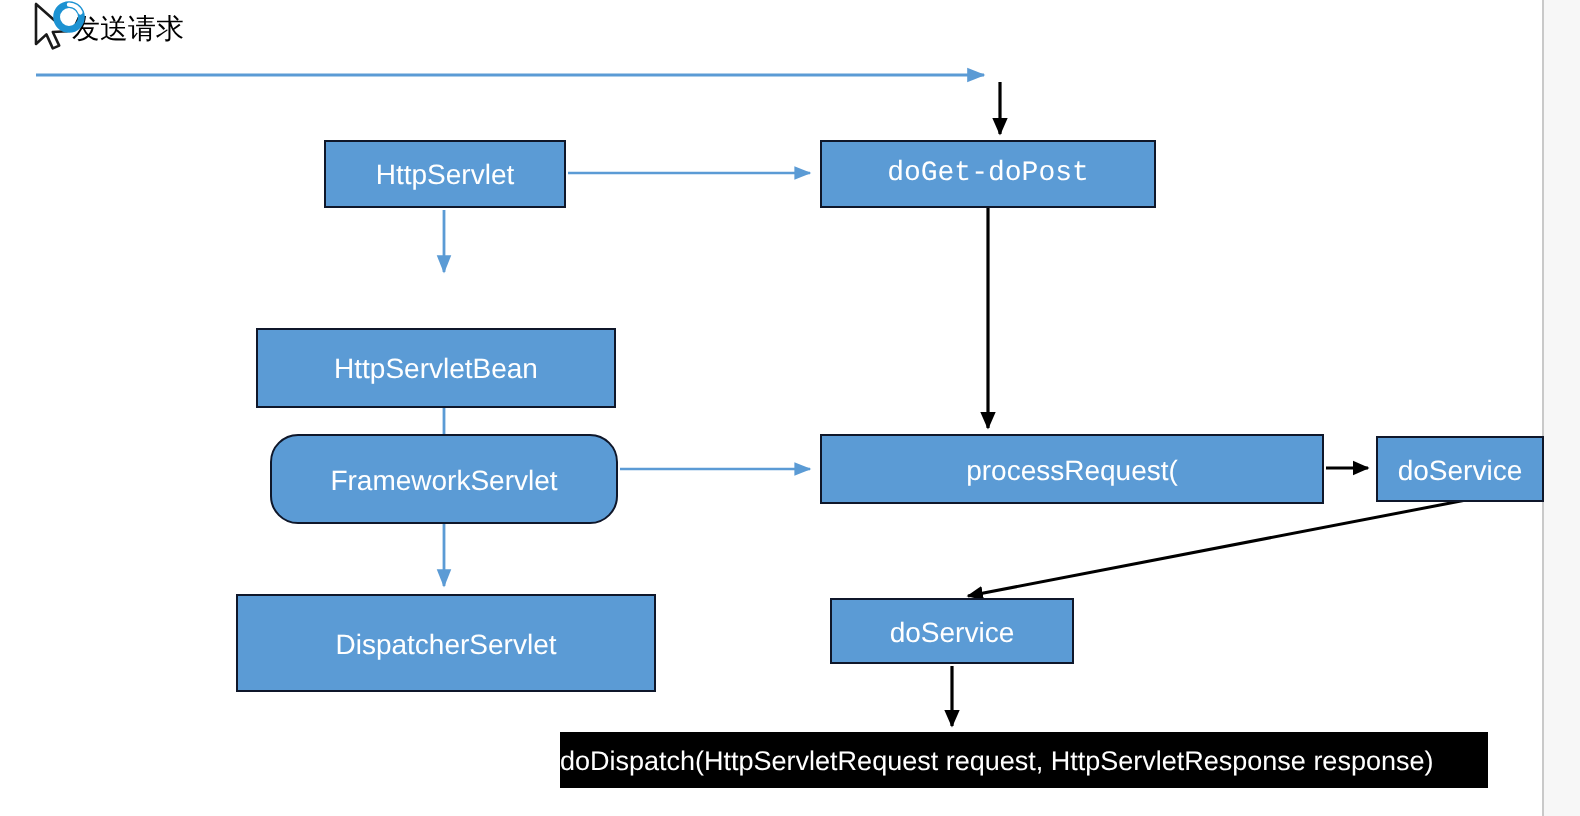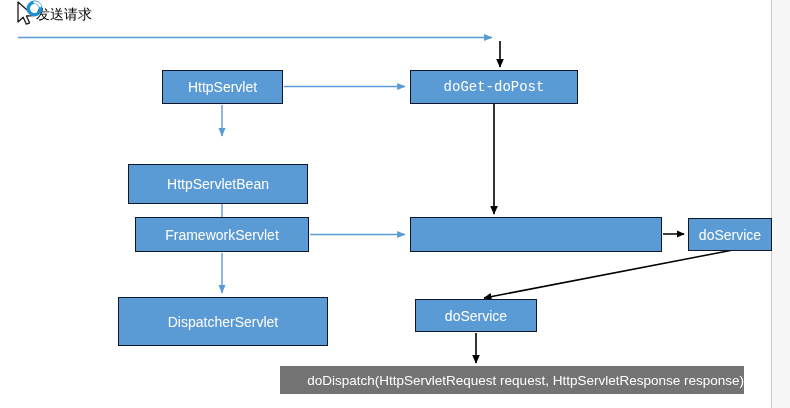--- a/index.html
+++ b/index.html
@@ -46,25 +46,25 @@
     justify-content: center;
     box-sizing: border-box;
     font-size: 14px;
     line-height: 1;
     white-space: nowrap;
     z-index: 3;
   }
   .node .u { text-decoration: underline; }
   .bar {
     position: absolute;
-    background: #737373;
+    background: #000000;
     color: #ffffff;
     display: flex;
     align-items: center;
-    justify-content: flex-end;
+    justify-content: flex-start;
     box-sizing: border-box;
     font-size: 13.5px;
     white-space: nowrap;
     z-index: 3;
   }
   
   #caption {
     position: absolute;
     left: 36px;
     top: 6px;
@@ -148,25 +148,26 @@
   </div>
 
   <div class="node" style="left:410px; top:70px; width:168px; height:34px;font-family:Liberation Mono, monospace;">
     <span>doGet-doPost</span>
   </div>
 
   <div class="node" style="left:128px; top:140px; width:180px; height:40px;margin-top:24px;">
     <span>HttpServletBean</span>
   </div>
 
-  <div class="node" style="left:135px; top:217px; width:174px; height:35px;">
+  <div class="node" style="left:135px; top:217px; width:174px; height:45px;border-radius:14px;">
     <span>FrameworkServlet</span>
   </div>
 
   <div class="node" style="left:410px; top:217px; width:252px; height:35px;">
+    <span>processRequest(</span>
   </div>
 
   <div class="node" style="left:688px; top:218px; width:84px; height:33px;">
     <span>doService</span>
   </div>
 
   <div class="node" style="left:118px; top:297px; width:210px; height:49px;">
     <span>DispatcherServlet</span>
   </div>
 

